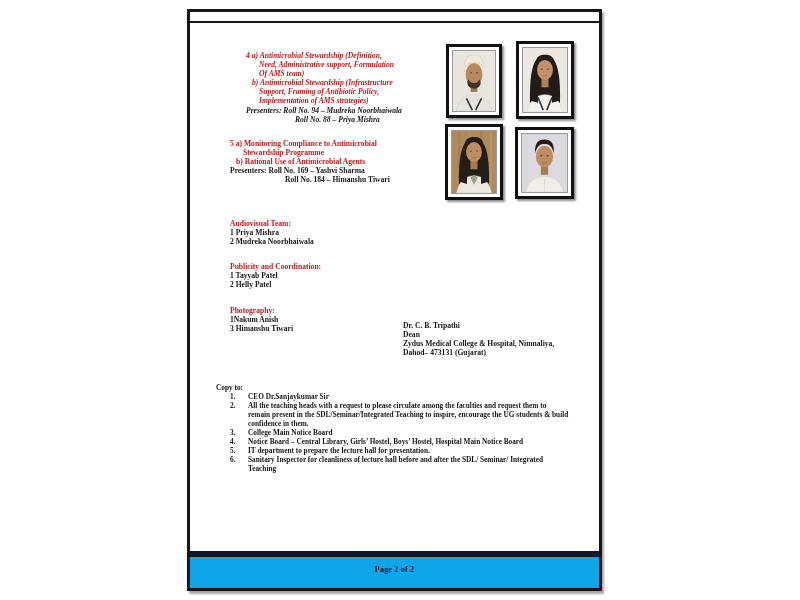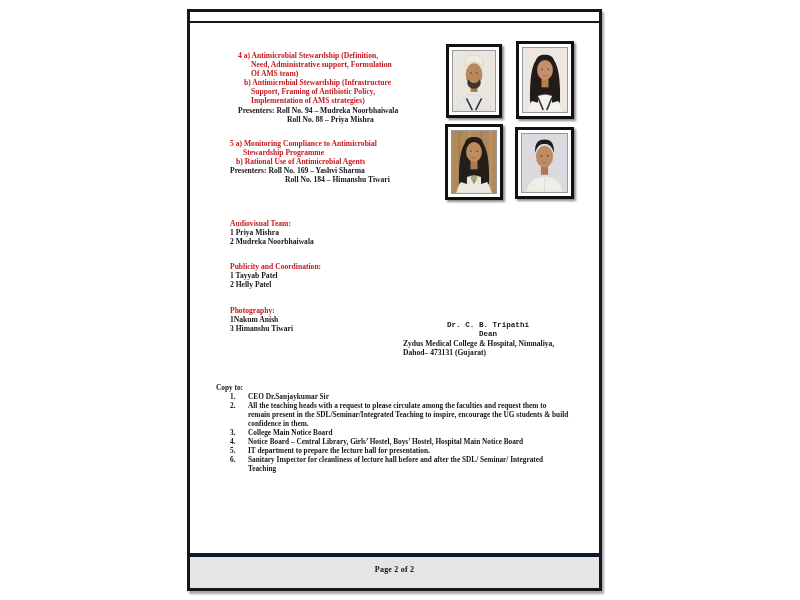--- a/index.html
+++ b/index.html
@@ -5,56 +5,56 @@
   html,body { margin:0; padding:0; background:#ffffff; }
   body { width:800px; height:600px; font-family:"Liberation Serif","DejaVu Serif",serif; }
   .canvas { position:relative; width:800px; height:600px; background:#ffffff; overflow:hidden; }
 
   .page {
     position:absolute; left:187px; top:9px; width:415px; height:582px;
     background:#ffffff; border:3px solid #161616; box-sizing:border-box;
     box-shadow:2px 3px 2px rgba(0,0,0,0.35);
   }
   .header-strip { position:absolute; top:0; left:0; right:0; height:9px; border-bottom:2px solid #161616; background:#fff; }
-  .footer-strip { position:absolute; bottom:0; left:0; right:0; height:31px; border-top:4px solid #0f172a; background:#e5e5e5; }
+  .footer-strip { position:absolute; bottom:0; left:0; right:0; height:31px; border-top:6px solid #0f172a; background:#0ea5e9; }
   .footer-text { text-align:center; font-weight:bold; font-size:8px; color:#111; padding-top:8px; letter-spacing:0.2px; }
 
   .tblock { position:absolute; font-weight:bold; font-size:7.6px; line-height:9.1px; color:#161616; }
   .red { color:#c4181c; }
   .line { white-space:nowrap; }
   .ind1 { padding-left:6px; }
   .ind2 { padding-left:13px; }
   .pind4 { padding-left:49px; }
   .pind5 { padding-left:55px; }
 
   .team-block { margin-bottom:9px;margin-top:16px; }
 
   .sig { text-align:left; }
-  .sig .c { text-align:center;font-family:Liberation Mono, monospace; }
+  .sig .c { text-align:left; }
 
   .copy-item { display:flex; align-items:flex-start; }
   .copy-item .num { flex:none; width:18px; margin-left:14px; }
   .copy-item .txt { width:322px; white-space:normal; }
 
   .pframe {
     position:absolute; border:3px solid #111; background:#ffffff; padding:3px;
     box-sizing:border-box; box-shadow:1.5px 2px 2px rgba(0,0,0,0.45);
   }
   .pinner { position:relative; width:100%; height:100%; border:1px solid #9a9a9a; box-sizing:border-box; overflow:hidden; }
   .pinner svg { display:block; width:100%; height:100%; }
 </style>
 </head>
 <body>
 
 <div class="canvas">
   <div class="page">
 
     <div class="header-strip"></div>
 
-    <div class="tblock" style="left:48px; top:39px;">
+    <div class="tblock" style="left:56px; top:39px;font-style:italic;">
       <div class="line red">4 a) Antimicrobial Stewardship (Definition,</div>
       <div class="line red ind2">Need, Administrative support, Formulation</div>
       <div class="line red ind2">Of AMS team)</div>
       <div class="line red ind1">b) Antimicrobial Stewardship (Infrastructure</div>
       <div class="line red ind2">Support, Framing of Antibiotic Policy,</div>
       <div class="line red ind2">Implementation of AMS strategies)</div>
       <div class="line">Presenters: Roll No. 94 – Mudreka Noorbhaiwala</div>
       <div class="line pind4">Roll No. 88 – Priya Mishra</div>
     </div>
 

